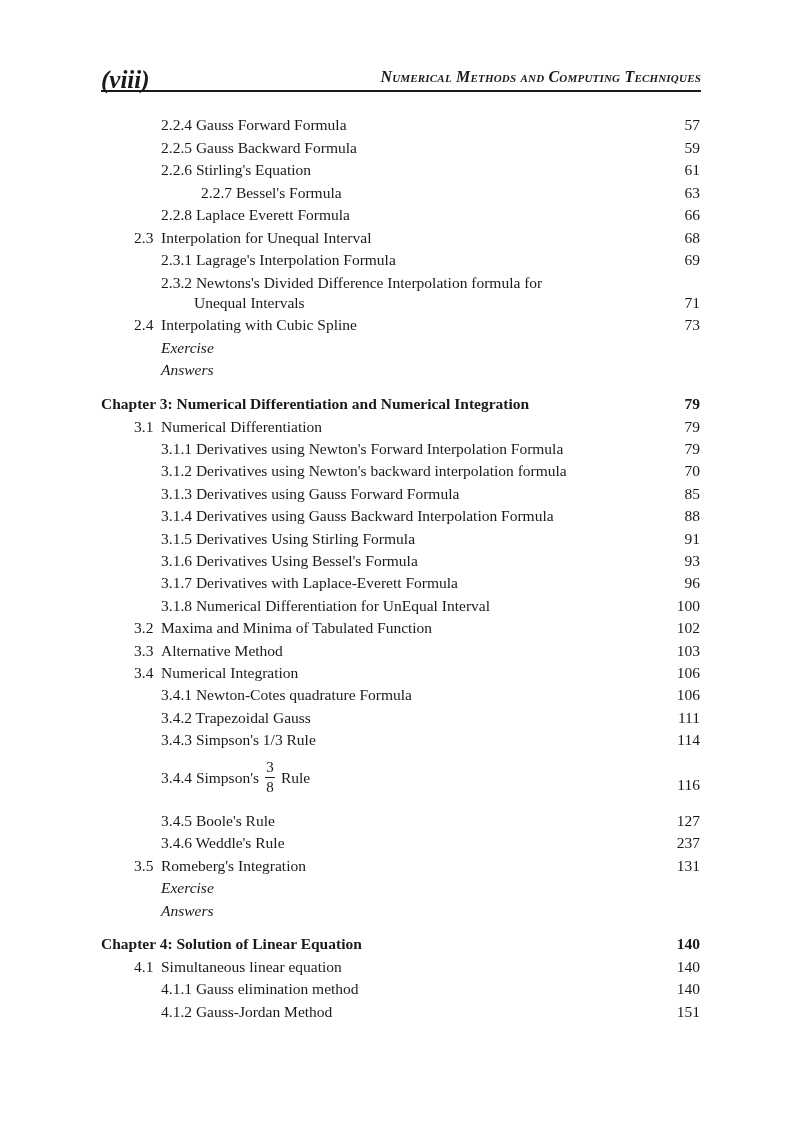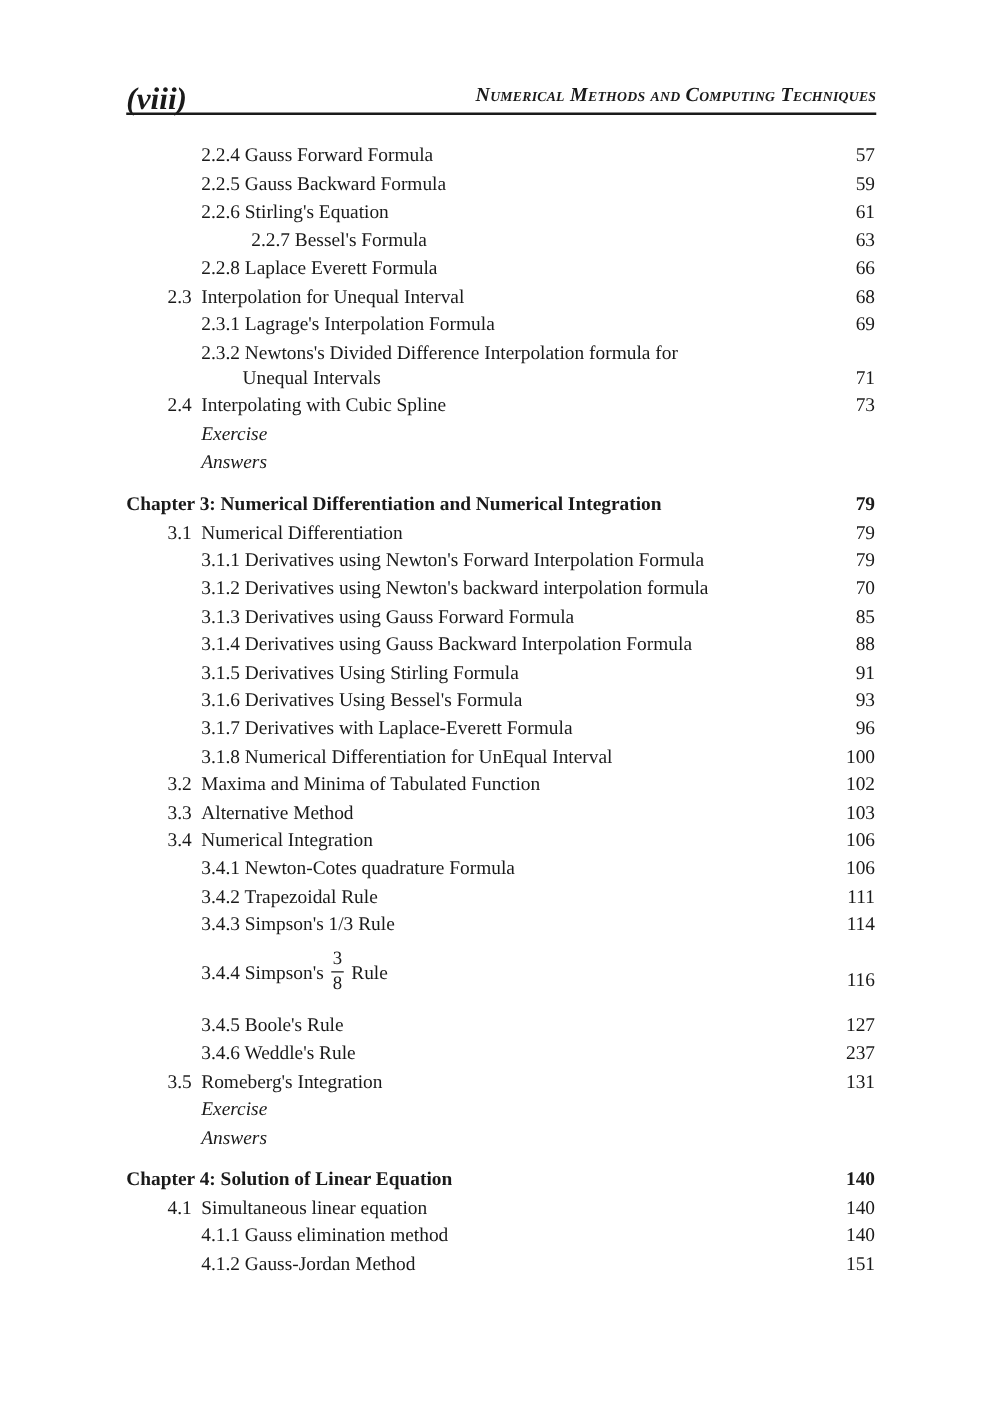--- a/index.html
+++ b/index.html
@@ -131,21 +131,21 @@
     <div class="row" style="top: 664px;">
       <span class="num" style="left: 134px;">3.4</span>
       <span class="title" style="left: 161px;"><span>Numerical Integration</span></span>
       <span class="page">106</span>
     </div>
     <div class="row" style="top: 686px;">
       <span class="title" style="left: 161px;"><span>3.4.1 </span><span>Newton-Cotes quadrature Formula</span></span>
       <span class="page">106</span>
     </div>
     <div class="row" style="top: 709px;">
-      <span class="title" style="left: 161px;"><span>3.4.2 </span><span>Trapezoidal Rule</span></span>
+      <span class="title" style="left: 161px;"><span>3.4.2 </span><span>Trapezoidal Gauss</span></span>
       <span class="page">111</span>
     </div>
     <div class="row" style="top: 731px;">
       <span class="title" style="left: 161px;"><span>3.4.3 </span><span>Simpson's 1/3 Rule</span></span>
       <span class="page">114</span>
     </div>
     <div class="row" style="top: 776px;">
       <span class="title" style="left: 161px; top: -14px;"><span>3.4.4 </span><span>Simpson's</span><span class="frac"><span>3</span><span class="bar"></span><span>8</span></span><span>Rule</span></span>
       <span class="page">116</span>
     </div>

